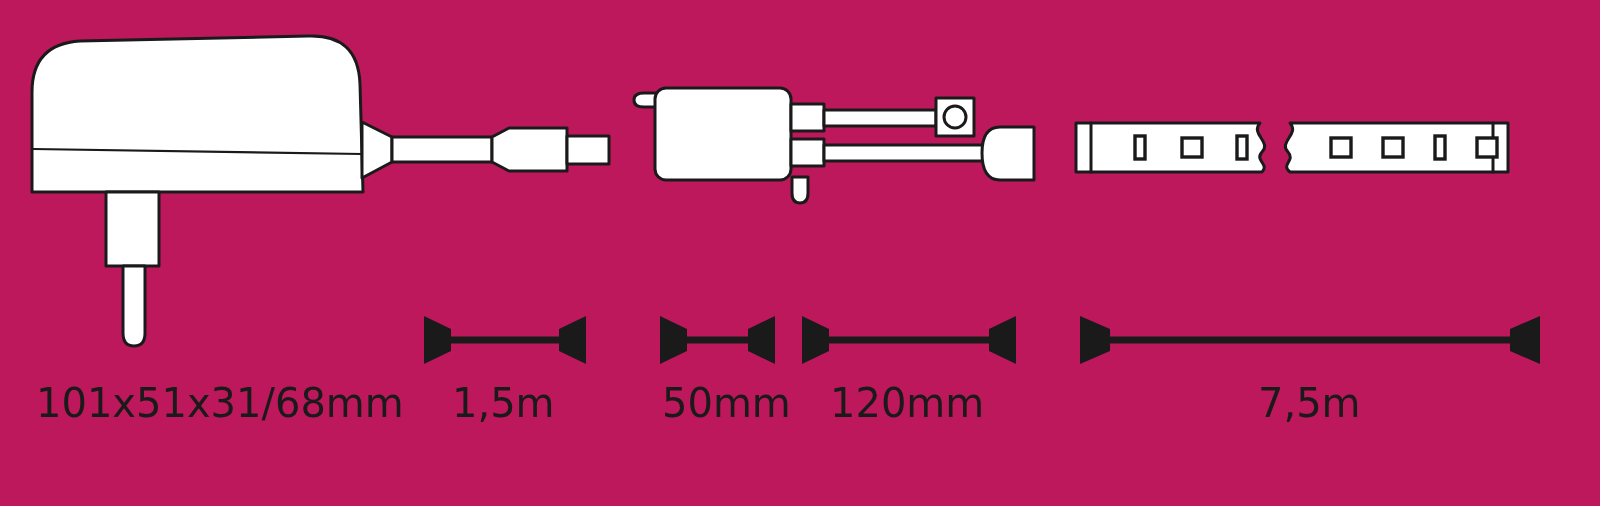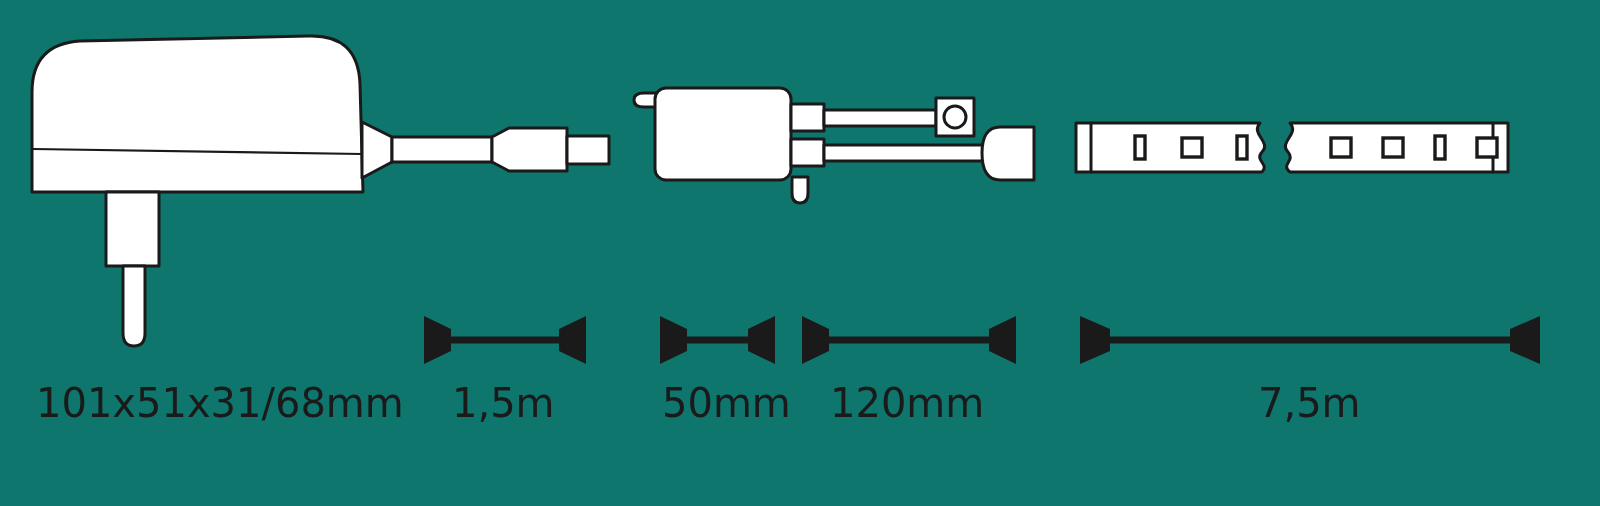--- a/index.html
+++ b/index.html
@@ -8,21 +8,21 @@
     padding: 0;
     background: #ffffff;
   }
   body {
     font-family: "Liberation Sans", sans-serif;
   }
   #drawing-root {
     position: relative;
     width: 1600px;
     height: 506px;
-    background: #0f766e;
+    background: #be185d;
     overflow: hidden;
   }
   #drawing-svg {
     display: block;
     width: 1600px;
     height: 506px;
   }
   .outline {
     fill: #ffffff;
     stroke: #1a1a1a;

